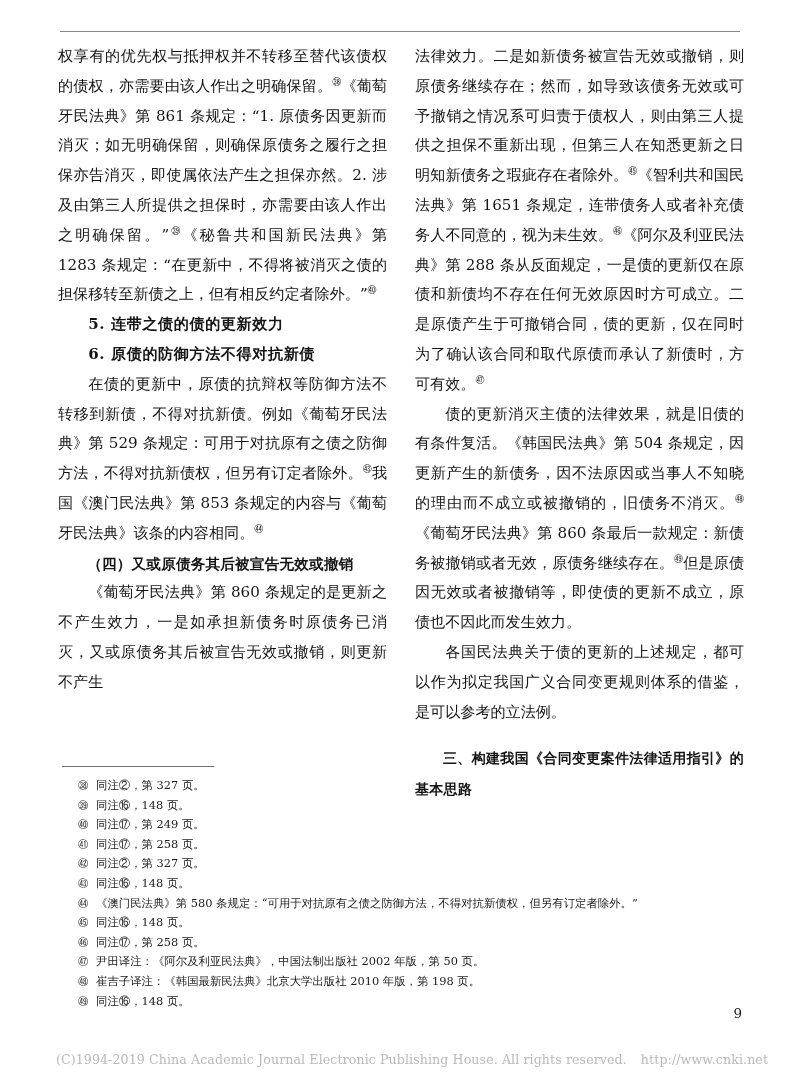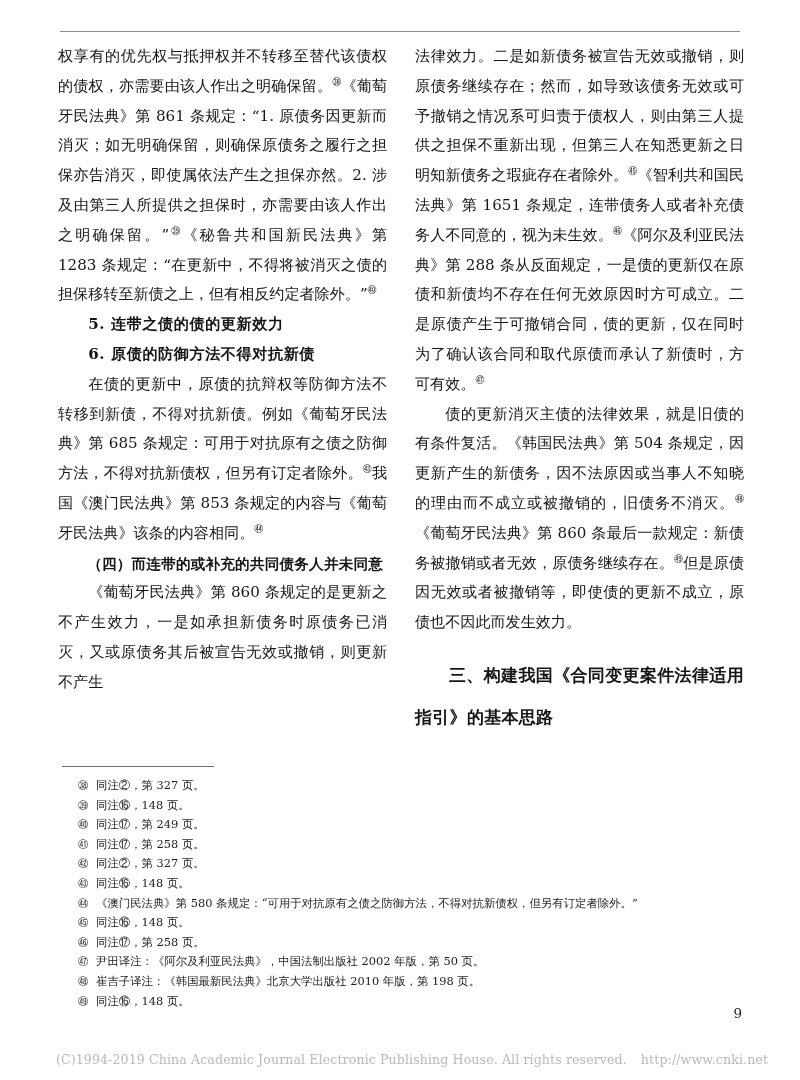--- a/index.html
+++ b/index.html
@@ -85,22 +85,22 @@
     font-family: "DejaVu Sans", "Liberation Sans", sans-serif;
     font-size: 14.6px;
     letter-spacing: 0.2px;
   }
 
   .section-heading {
     margin: 0;
     text-indent: 2em;
     font-weight: 700;
     font-family: "DejaVu Sans", "Liberation Sans", sans-serif;
-    font-size: 17px;
-    line-height: 42px;
+    font-size: 14px;
+    line-height: 31px;
     letter-spacing: 0.3px;
   }
 
   .gap-sm { height: 6px; }
   .gap-md { height: 16px; }
 
   sup.fn {
     font-size: 9px;
     vertical-align: super;
     line-height: 0;
@@ -182,34 +182,35 @@
 
     <div class="col">
 
       <p class="para flush"><span>权享有的优先权与抵押权并不转移至替代该债权的债权，亦需要由该人作出之明确保留。</span><sup class="fn">㊳</sup><span>《葡萄牙民法典》第 861 条规定：“1. 原债务因更新而消灭；如无明确保留，则确保原债务之履行之担保亦告消灭，即使属依法产生之担保亦然。2. 涉及由第三人所提供之担保时，亦需要由该人作出之明确保留。”</span><sup class="fn">㊴</sup><span>《秘鲁共和国新民法典》第 1283 条规定：“在更新中，不得将被消灭之债的担保移转至新债之上，但有相反约定者除外。”</span><sup class="fn">㊵</sup></p>
 
       <p class="sub-heading">5. 连带之债的债的更新效力</p>
 
 
       <p class="sub-heading">6. 原债的防御方法不得对抗新债</p>
 
-      <p class="para"><span>在债的更新中，原债的抗辩权等防御方法不转移到新债，不得对抗新债。例如《葡萄牙民法典》第 685 条规定：可用于对抗原有之债之防御方法，不得对抗新债权，但另有订定者除外。</span><sup class="fn">㊸</sup><span>我国《澳门民法典》第 853 条规定的内容与《葡萄牙民法典》该条的内容相同。</span><sup class="fn">㊹</sup></p>
-
-      <p class="bold-heading">（四）而连带的或补充的共同债务人并未同意</p>
+      <p class="para"><span>在债的更新中，原债的抗辩权等防御方法不转移到新债，不得对抗新债。例如《葡萄牙民法典》第 529 条规定：可用于对抗原有之债之防御方法，不得对抗新债权，但另有订定者除外。</span><sup class="fn">㊸</sup><span>我国《澳门民法典》第 853 条规定的内容与《葡萄牙民法典》该条的内容相同。</span><sup class="fn">㊹</sup></p>
+
+      <p class="bold-heading">（四）又或原债务其后被宣告无效或撤销</p>
 
       <p class="para">《葡萄牙民法典》第 860 条规定的是更新之不产生效力，一是如承担新债务时原债务已消灭，又或原债务其后被宣告无效或撤销，则更新不产生</p>
 
     </div>
 
     <div class="col">
 
       <p class="para flush"><span>法律效力。二是如新债务被宣告无效或撤销，则原债务继续存在；然而，如导致该债务无效或可予撤销之情况系可归责于债权人，则由第三人提供之担保不重新出现，但第三人在知悉更新之日明知新债务之瑕疵存在者除外。</span><sup class="fn">㊺</sup><span>《智利共和国民法典》第 1651 条规定，连带债务人或者补充债务人不同意的，视为未生效。</span><sup class="fn">㊻</sup><span>《阿尔及利亚民法典》第 288 条从反面规定，一是债的更新仅在原债和新债均不存在任何无效原因时方可成立。二是原债产生于可撤销合同，债的更新，仅在同时为了确认该合同和取代原债而承认了新债时，方可有效。</span><sup class="fn">㊼</sup></p>
 
       <p class="para"><span>债的更新消灭主债的法律效果，就是旧债的有条件复活。《韩国民法典》第 504 条规定，因更新产生的新债务，因不法原因或当事人不知晓的理由而不成立或被撤销的，旧债务不消灭。</span><sup class="fn">㊽</sup><span>《葡萄牙民法典》第 860 条最后一款规定：新债务被撤销或者无效，原债务继续存在。</span><sup class="fn">㊾</sup><span>但是原债因无效或者被撤销等，即使债的更新不成立，原债也不因此而发生效力。</span></p>
 
+      <p class="para">各国民法典关于债的更新的上述规定，都可以作为拟定我国广义合同变更规则体系的借鉴，是可以参考的立法例。</p>
 
       <div class="gap-md"></div>
 
       <p class="section-heading">三、构建我国《合同变更案件法律适用指引》的基本思路</p>
 
       <div class="gap-sm"></div>
 
 
     </div>
 

